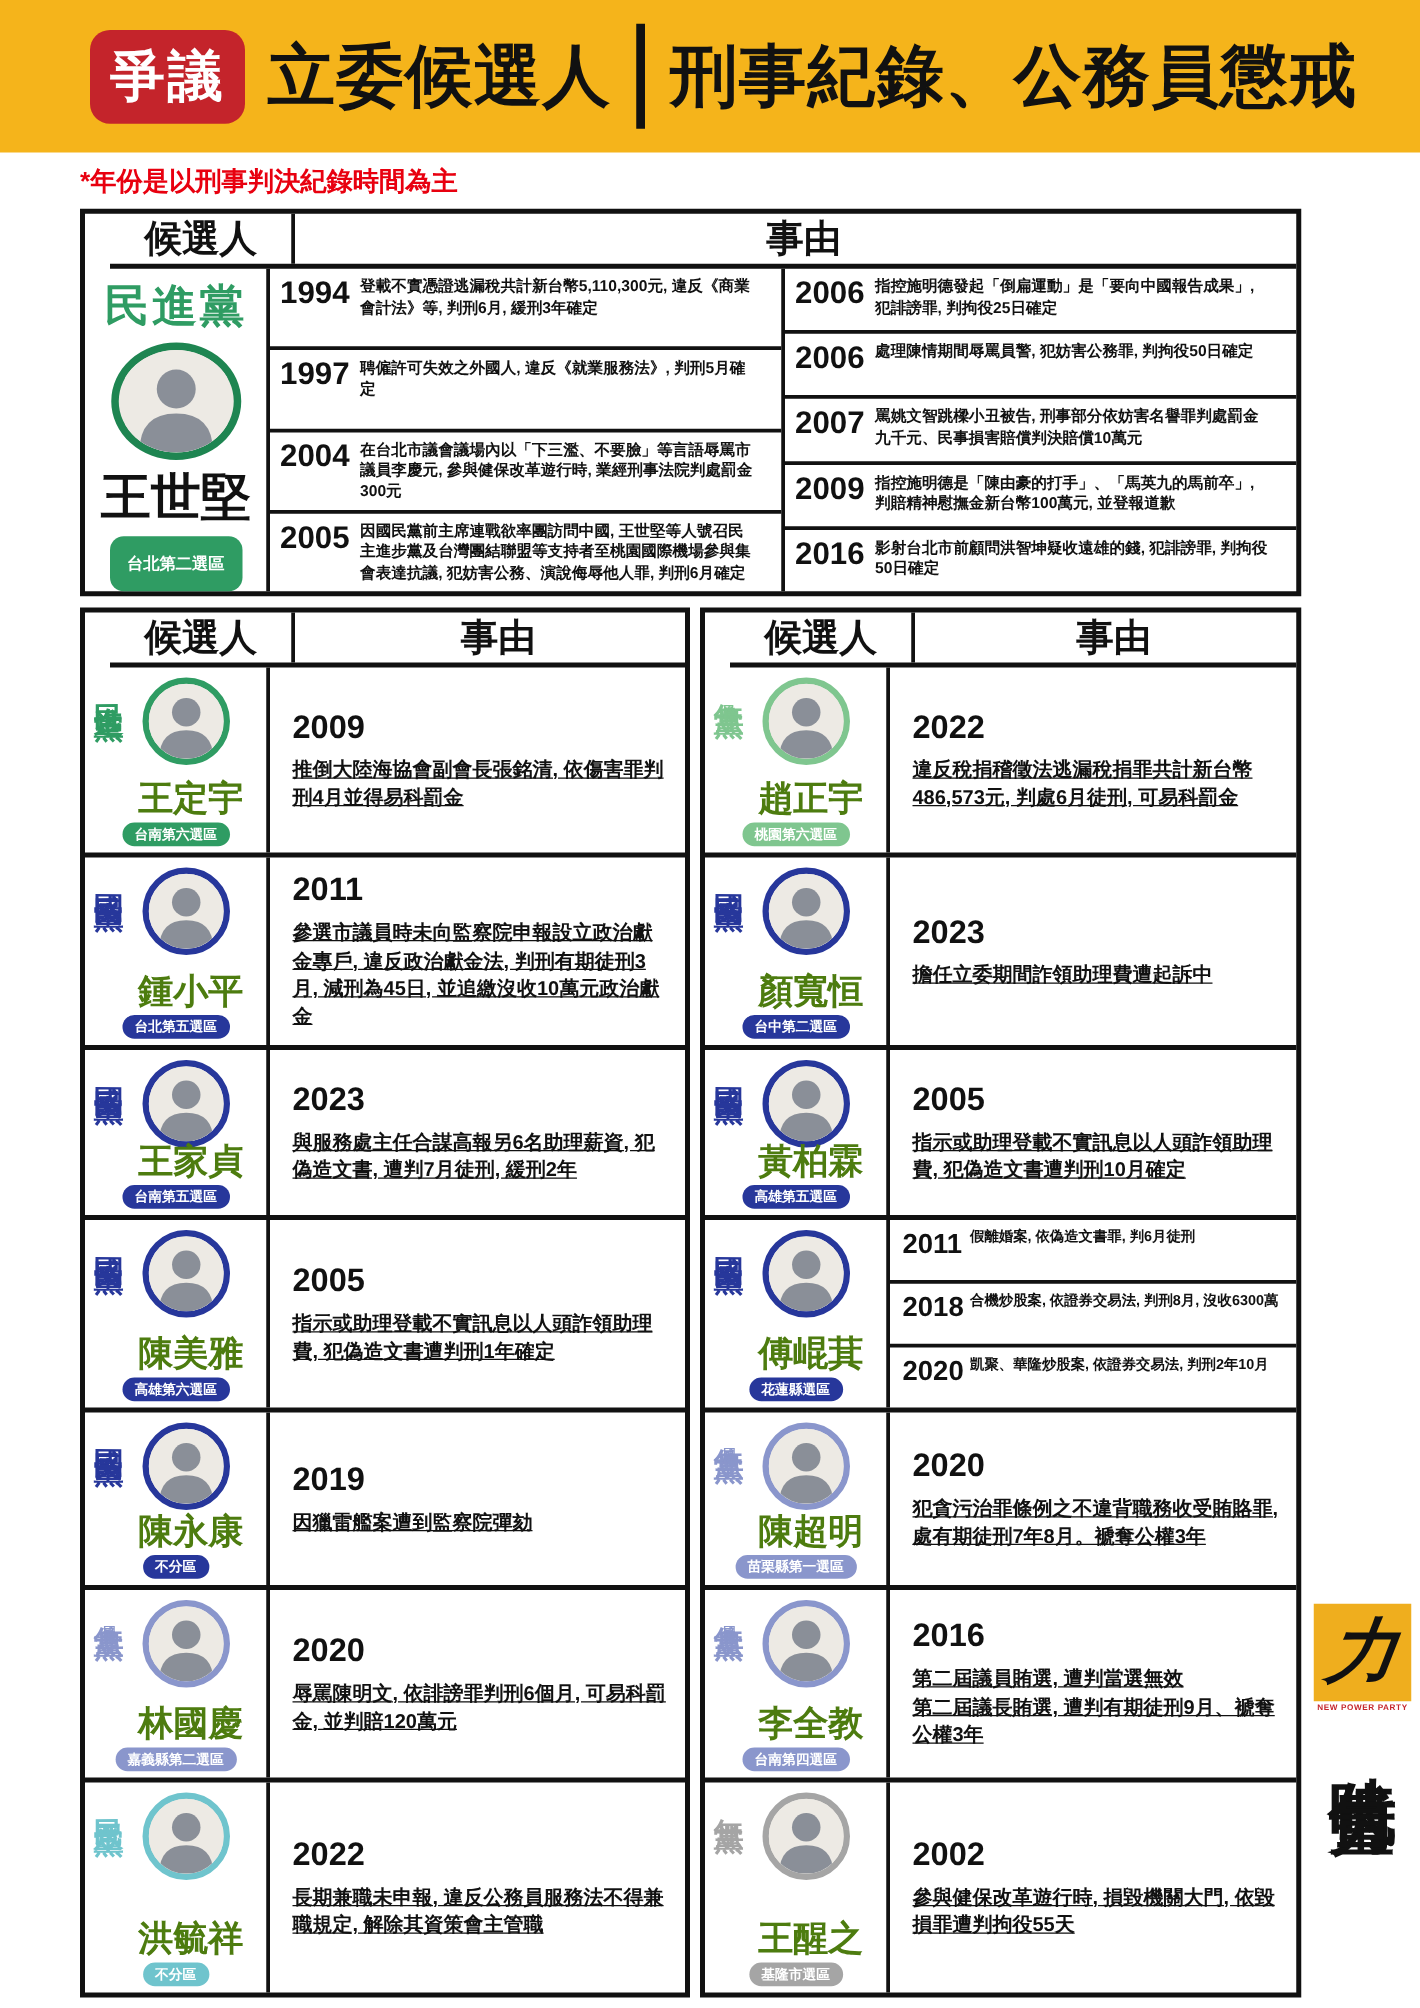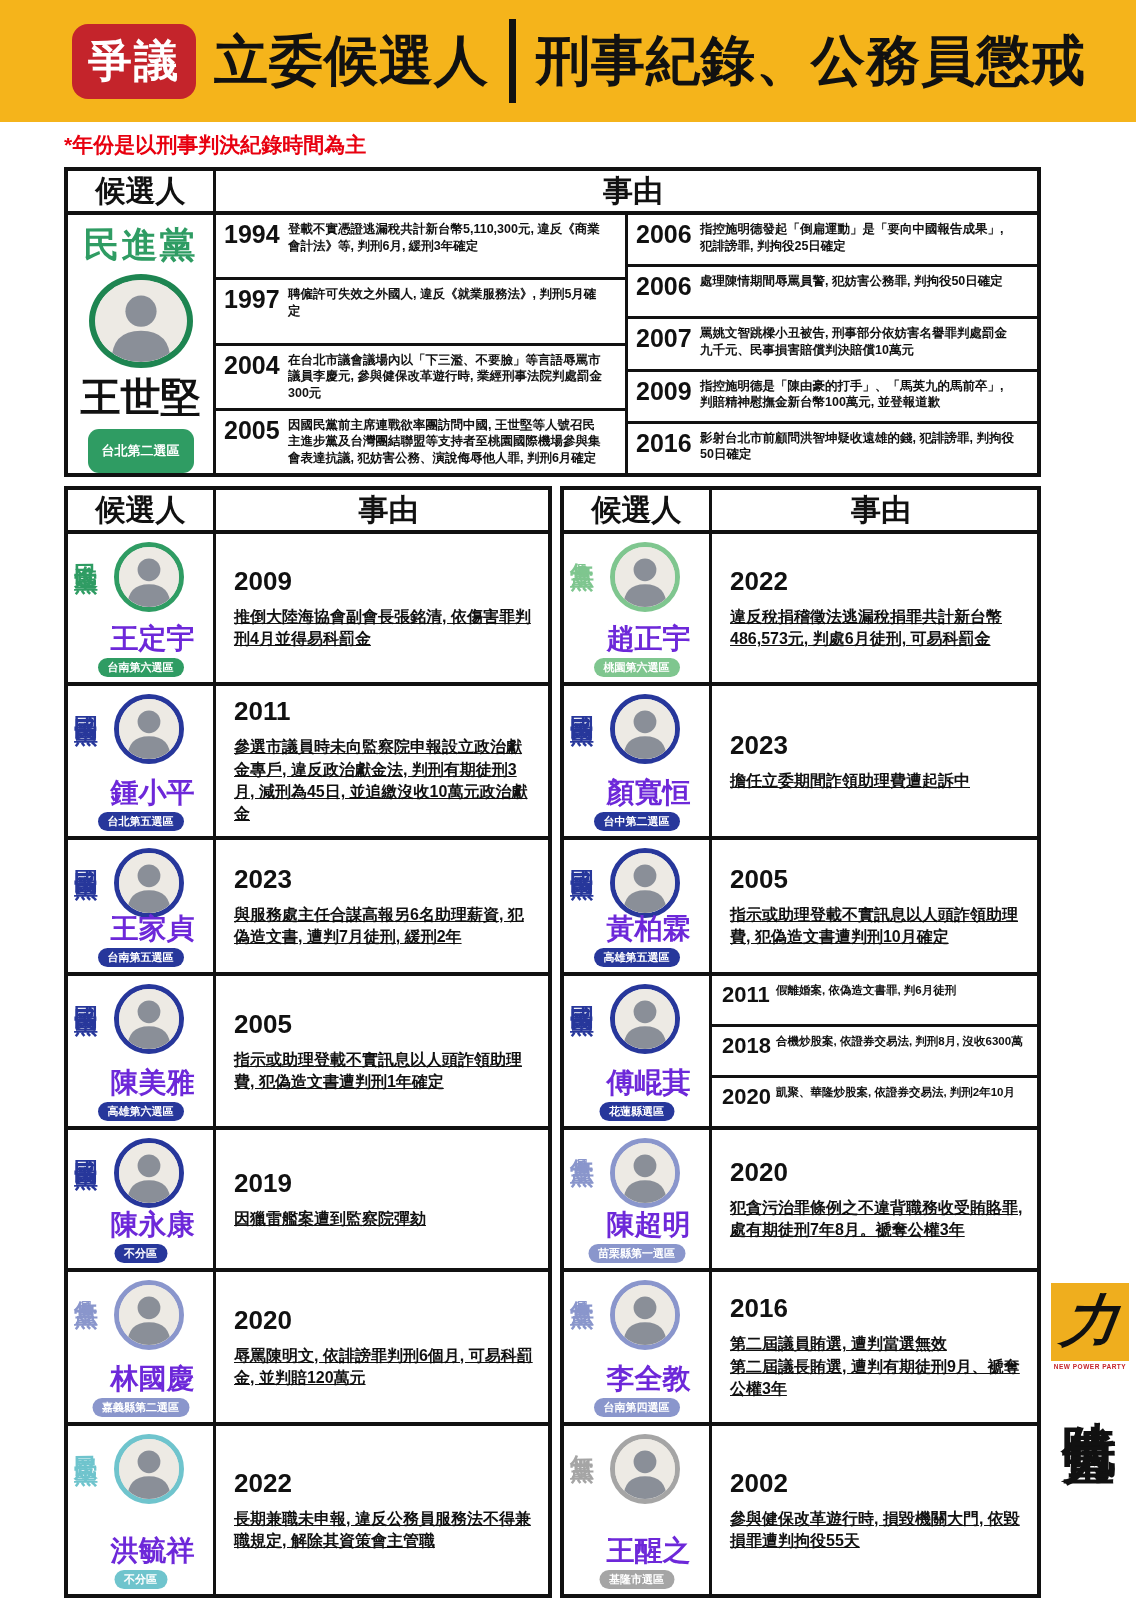--- a/index.html
+++ b/index.html
@@ -12,21 +12,21 @@
   .banner-badge { background:#C4242B; color:#fff; font-weight:900; font-size:44px;
                   padding:8px 16px; border-radius:16px; letter-spacing:2px; }
   .banner-title { font-size:54px; font-weight:900; color:#111; margin-left:18px; letter-spacing:1px; }
   .banner-divider { width:7px; height:84px; background:#111; margin:0 20px; }
   .banner-subtitle { font-size:54px; font-weight:900; color:#111; letter-spacing:1px; }
 
   .note { position:absolute; left:64px; top:131px; color:#E8000F; font-weight:800; font-size:21px; }
 
   
   .tbl { position:absolute; background:#fff; border:4px solid #111; }
-  .tbl-header { display:flex; border-bottom:4px solid #111; height:44px; }
+  .tbl-header { display:flex; border-bottom:4px solid #111; height:44px;margin-left:20px; }
   .th-cand { width:148px; border-right:3px solid #111; display:flex; align-items:center;
              justify-content:center; font-size:30px; font-weight:900; color:#111; }
   .th-reason { flex:1; display:flex; align-items:center; justify-content:center;
                font-size:30px; font-weight:900; color:#111;padding-left:13px; }
 
   
   #table1 { left:64px; top:167px; width:977px; }
   .t1-body { display:flex; height:258px; }
   .t1-cand { width:148px; border-right:3px solid #111; display:flex; flex-direction:column;
              align-items:center; padding-top:6px; }
@@ -59,21 +59,21 @@
   
   .party-col { position:absolute; left:6px; top:10px; display:flex; flex-direction:column;
                align-items:center; gap:5px; }
   .party-vert { writing-mode:vertical-rl; text-orientation:upright; font-size:24px;
                 font-weight:900; letter-spacing:3px; line-height:1; }
   .party-sub { writing-mode:vertical-rl; text-orientation:upright; font-size:10px;
                font-weight:700; letter-spacing:1px; line-height:1; }
   .photo-ring { position:absolute; left:46px; top:8px; width:70px; height:70px;
                 border:5px solid #333; border-radius:50%; background:#EDEAE4; overflow:hidden; }
   .cand-name { position:absolute; left:26px; right:2px; bottom:24px; text-align:center;
-               font-size:28px; font-weight:900; color:#6d28d9; white-space:nowrap; }
+               font-size:28px; font-weight:900; color:#4d7c0f; white-space:nowrap; }
   .district-badge { position:absolute; bottom:5px; left:50%; transform:translateX(-50%);
                     color:#fff; font-size:11px; font-weight:700; padding:2px 10px;
                     border-radius:10px; white-space:nowrap; }
   .t1-badge { color:#fff; background:#2F9C63; font-size:13px; font-weight:700;
               padding:13px 14px; border-radius:11px; margin-top:4px; white-space:nowrap; }
 
   
   .theme-dpp     { --main:#2F9C63; }
   .theme-kmt     { --main:#27379B; }
   .theme-ind-dpp { --main:#7FC68F; }

